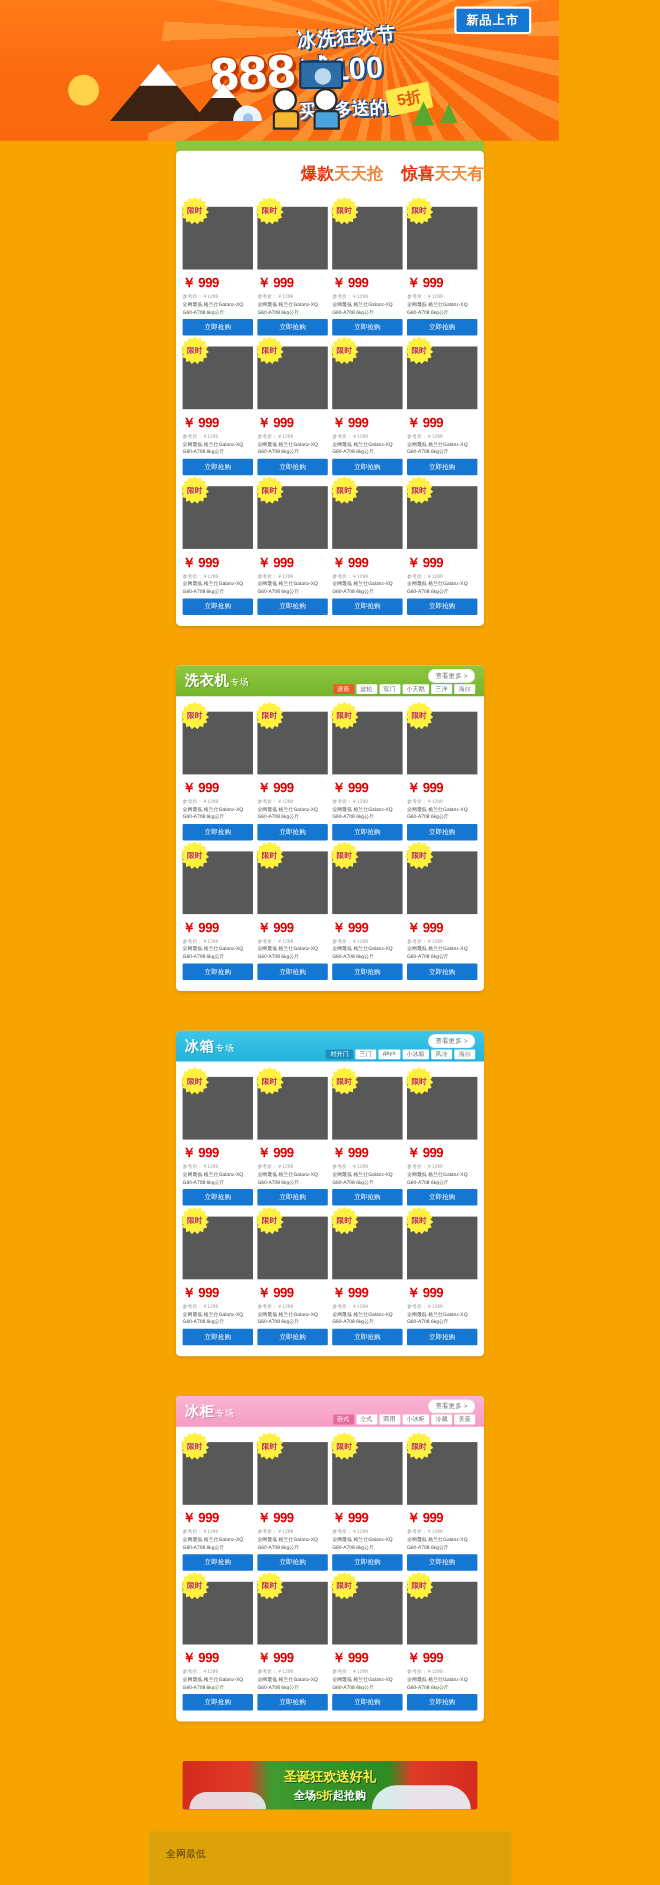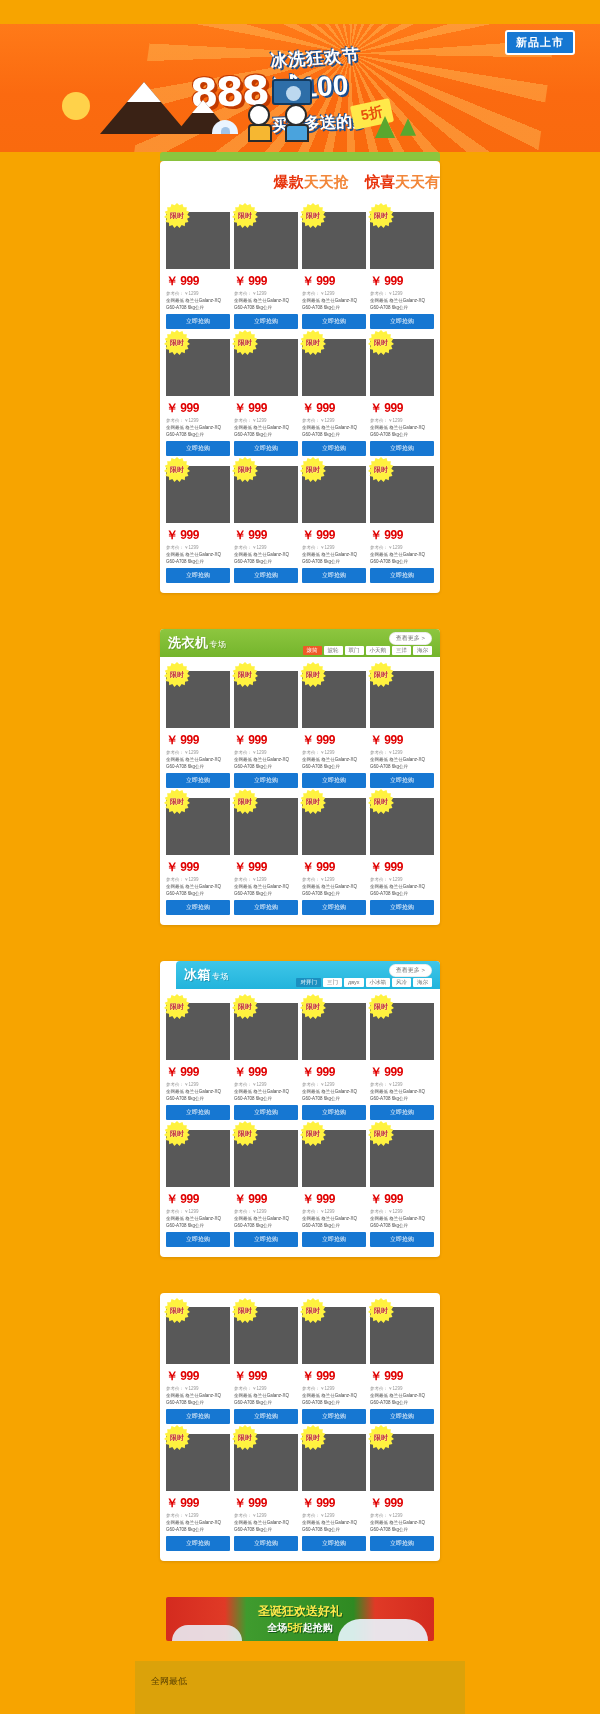--- a/index.html
+++ b/index.html
@@ -6,24 +6,23 @@
   body {
     width:600px; height:1714px;
     background:#f7a400;
     font-family:"Liberation Sans", sans-serif;
     overflow:hidden;
     position:relative;
   }
 
   
   .hero {
-    position:relative; width:600px; height:128px;
+    position:relative; width:508px; height:128px;
     background:linear-gradient(180deg,#ff7a18 0%,#fb6a10 55%,#f96a0e 100%);
     overflow:hidden;
-    margin-top:24px;
   }
   .hero-rays {
     position:absolute; left:150px; top:-180px; width:400px; height:420px;
     background:
       repeating-conic-gradient(from 0deg at 50% 50%,
         rgba(255,190,90,.45) 0deg 5deg, rgba(255,140,40,0) 5deg 13deg);
     transform:rotate(8deg);
   }
   .hero-sun {
     position:absolute; left:62px; top:68px; width:28px; height:28px;
@@ -105,21 +104,21 @@
   .top-strip {
     width:280px; margin:0 auto; height:9px; background:#8cc63e; border-radius:3px 3px 0 0;
   }
 
   
   .sec-bar {
     display:flex; align-items:center; height:24px; padding:14px 8px;
     border-radius:4px 4px 0 0;
   }
   .sec-bar.green { background:linear-gradient(180deg,#8dc63f,#74b52c); }
-  .sec-bar.cyan  { background:linear-gradient(180deg,#3fc6e8,#22b4dc);margin-left:16px; }
+  .sec-bar.cyan  { background:linear-gradient(180deg,#3fc6e8,#22b4dc); }
   .sec-bar.pink  { background:linear-gradient(180deg,#f9b5d3,#f49cc4); }
   .sec-title { font-size:13px; font-weight:bold; color:#fff; letter-spacing:.5px;
                text-shadow:1px 1px 0 rgba(0,0,0,.18); }
   .sec-title .small { font-size:8px; font-weight:normal; margin-left:1px; }
   .sec-bar.pink .sec-title { color:#fff; }
   .sec-right { margin-left:auto; display:flex; flex-direction:column; align-items:flex-end; gap:1px; }
   .more-pill {
     background:#fff; color:#777; font-size:6px; border-radius:7px;
     padding:1px 6px; border:1px solid rgba(0,0,0,.08);
   }
@@ -492,20 +491,34 @@
               <div class="price">￥ 999</div>
               <div class="ref">参考价：￥1299</div>
               <div class="desc">全网最低 格兰仕Galanz-XQ G60-A708 6kg公斤</div>
               <button class="buy">立即抢购</button>
             </div>
           </div>
         </div>
       </div>
       <div style="margin-bottom: 36px;">
         <div class="card">
+          <div class="sec-bar pink">
+            <div class="sec-title"><span>冰柜</span><span class="small">专场</span></div>
+            <div class="sec-right">
+              <a class="more-pill">查看更多 &gt;</a>
+              <div class="tabs">
+                <span class="tab active">卧式</span>
+                <span class="tab">立式</span>
+                <span class="tab">商用</span>
+                <span class="tab">小冰柜</span>
+                <span class="tab">冷藏</span>
+                <span class="tab">美菱</span>
+              </div>
+            </div>
+          </div>
           <div class="grid">
             <div class="prod">
               <div class="badge">限时</div>
               <div class="thumb"></div>
               <div class="price">￥ 999</div>
               <div class="ref">参考价：￥1299</div>
               <div class="desc">全网最低 格兰仕Galanz-XQ G60-A708 6kg公斤</div>
               <button class="buy">立即抢购</button>
             </div>
             <div class="prod">

